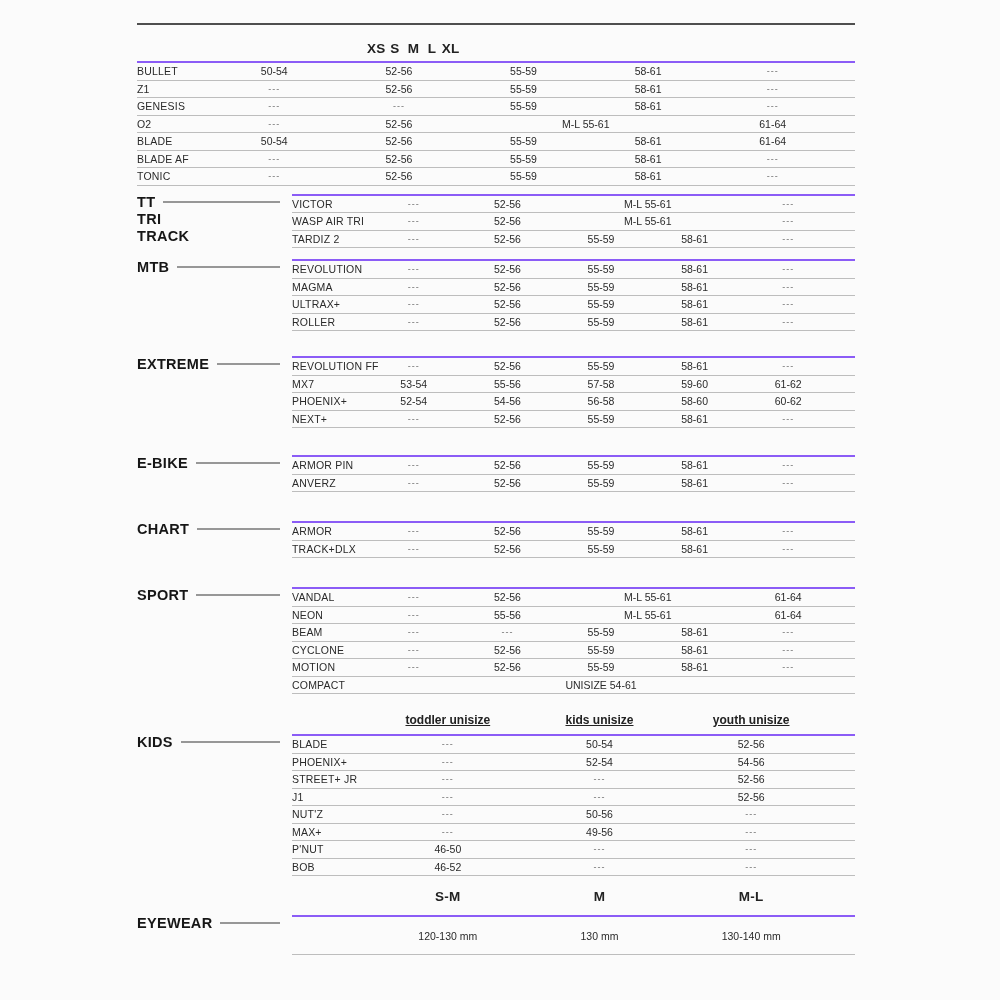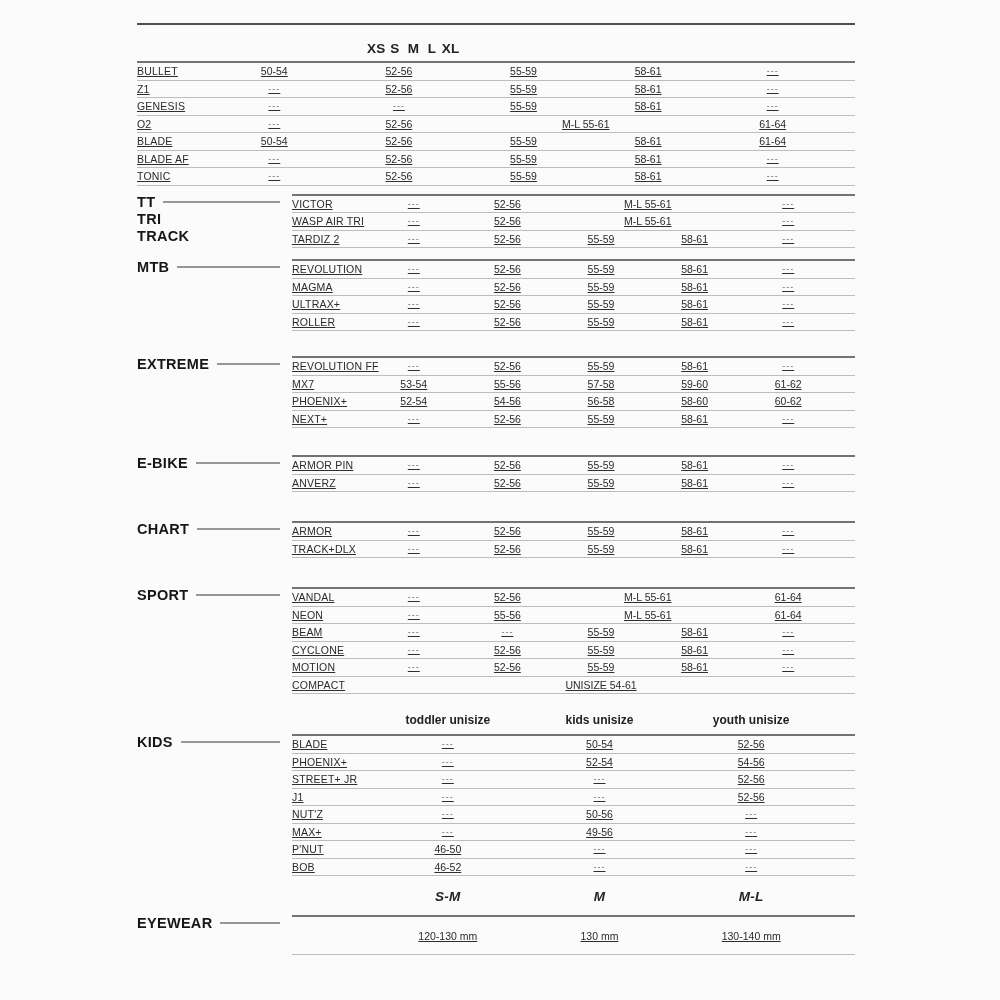--- a/index.html
+++ b/index.html
@@ -19,41 +19,41 @@
   .left-col { width:155px; flex:none; }
   .right-col { flex:1; min-width:0; }
 
   .grid-main { display:grid; grid-template-columns:75px repeat(5,1fr); padding-right:20px; }
   .grid-kids { display:grid; grid-template-columns:80px repeat(3,1fr); padding-right:28px; }
 
   .header-grid { height:100%; align-items:end; padding-bottom:5px; }
   .col-h { text-align:center; font-weight:bold; font-size:13.5px; color:#222; letter-spacing:0.3px; }
 
   .section { display:flex; }
-  .rows { border-top:2px solid #737373;text-decoration:underline; }
+  .rows { border-top:2px solid #8b5cf6; }
   .t-row { height:17.5px; border-bottom:1px solid #bdbdbd; align-items:center; }
   .model { font-size:10.5px; letter-spacing:0.2px; white-space:nowrap; color:#2a2a2a; }
   .cell { text-align:center; font-size:10.5px; white-space:nowrap; color:#2a2a2a; }
   .dash { font-size:9px; color:#6e6e6e; letter-spacing:1px; }
 
   .cat-row { display:flex; align-items:flex-start; line-height:17px; }
   .cat-text { font-weight:bold; font-size:14.5px; color:#161616; letter-spacing:0.3px; }
   .cat-line { flex:1; height:2px; background:#979797; margin:7px 12px 0 8px; }
 
   .mt-8 { margin-top:8px; } .mt-11 { margin-top:11px; } .mt-25 { margin-top:25px;justify-content:center; }
   .mt-27 { margin-top:27px; } .mt-29 { margin-top:29px; }
 
   .kids-section { margin-top:12px; }
   .kids-left { padding-top:28px; }
   .kids-header { height:28px; align-items:end; padding-bottom:7px; }
-  .kids-h { text-align:center; font-weight:bold; font-size:12px; color:#222; }
+  .kids-h { text-align:center; font-weight:bold; font-size:12px; color:#222;text-decoration:underline; }
 
   .eyewear-section { margin-top:13px; }
   .eyewear-left { padding-top:26px; }
-  .eyewear-header { height:26px; align-items:end; padding-bottom:20px;font-style:italic; }
+  .eyewear-header { height:26px; align-items:end; padding-bottom:20px; }
   .eyewear-row { height:38px; }
 </style>
 </head>
 <body>
 
 <div class="page">
 
   <div class="title-rule"></div>
 
   <div class="header-row">

